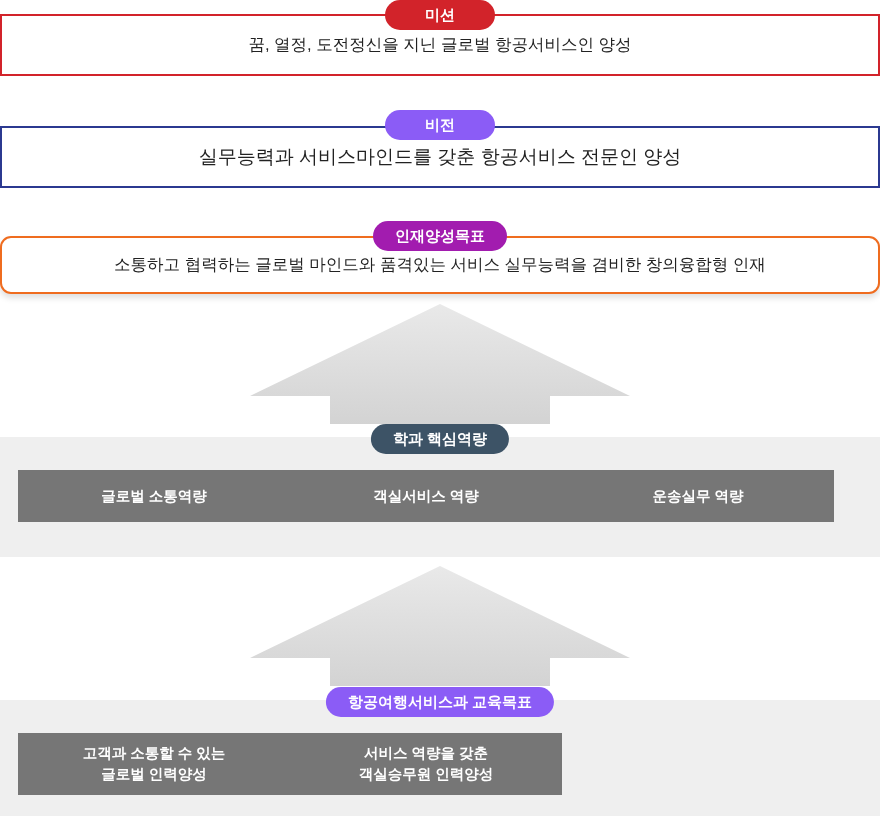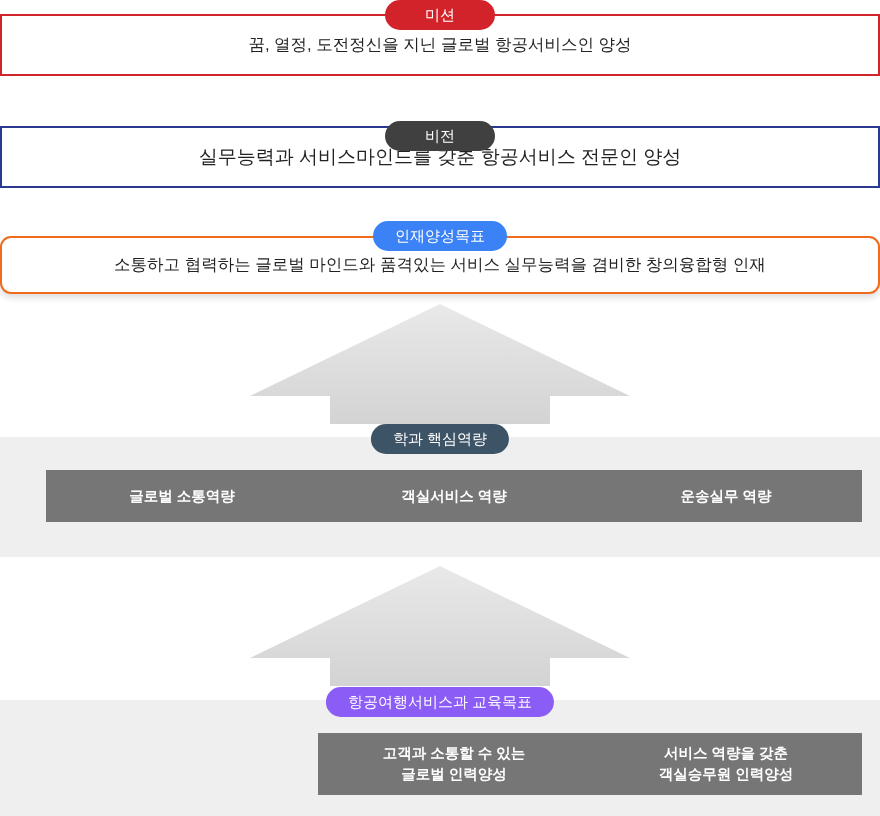--- a/index.html
+++ b/index.html
@@ -23,21 +23,21 @@
   }
 
   
   .badge {
     position: absolute;
     left: 50%;
     transform: translateX(-50%);
     border-radius: 16px;
     color: #fff;
     font-size: 15px;
-    font-weight: normal;
+    font-weight: bold;
     text-align: center;
     line-height: 30px;
     height: 30px;
     min-width: 110px;
     padding: 0 22px;
     z-index: 5;
     white-space: nowrap;
     box-sizing: border-box;
   }
 
@@ -76,22 +76,22 @@
     background: #fff;
     display: flex;
     align-items: center;
     justify-content: center;
   }
   .vision-box .txt {
     font-size: 19px;
     color: #222;
   }
   .vision-badge {
-    top: 121px;
-    background: #404040;
+    top: 110px;
+    background: #8b5cf6;
   }
 
   
   .goal-box {
     position: absolute;
     left: 0;
     top: 236px;
     width: 880px;
     height: 58px;
     border: 2px solid #ef6c1f;
@@ -102,21 +102,21 @@
     align-items: center;
     justify-content: center;
     box-shadow: 0 4px 6px rgba(0,0,0,0.13);
   }
   .goal-box .txt {
     font-size: 16.5px;
     color: #222;
   }
   .goal-badge {
     top: 221px;
-    background: #3b82f6;
+    background: #a21caf;
   }
 
   
   .arrow {
     position: absolute;
     left: 50%;
     transform: translateX(-50%);
     width: 380px;
     height: 120px;
   }
@@ -136,21 +136,21 @@
   .panel-edu  { top: 700px; height: 116px; }
 
   .core-badge { top: 424px; background: #3d5366; }
   .edu-badge  { top: 687px; background: #8b5cf6; }
 
   .cards {
     position: absolute;
     left: 0;
     width: 880px;
     display: flex;
-    justify-content: flex-end;
+    justify-content: flex-start;
     padding: 0 18px;
     box-sizing: border-box;
   }
   .cards-core { top: 470px; }
   .cards-edu  { top: 733px; }
 
   .card {
     width: 272px;
     background: #767676;
     color: #fff;

